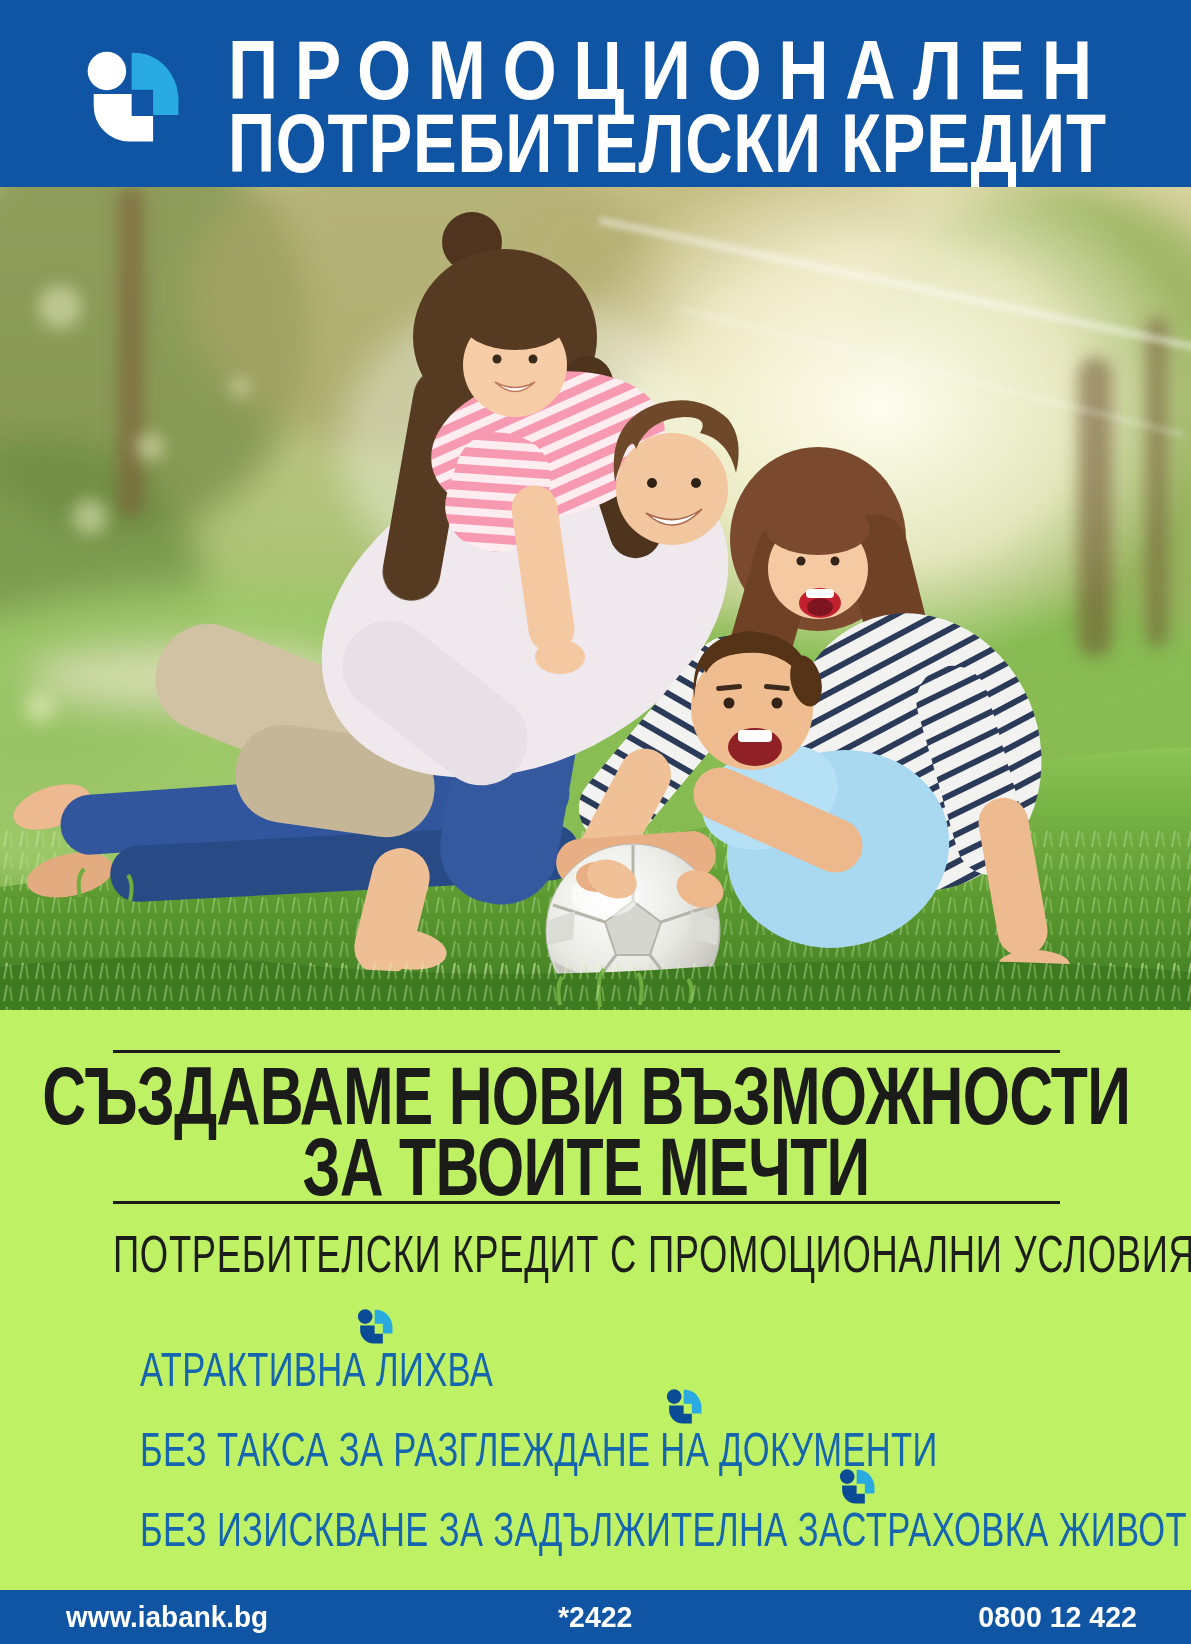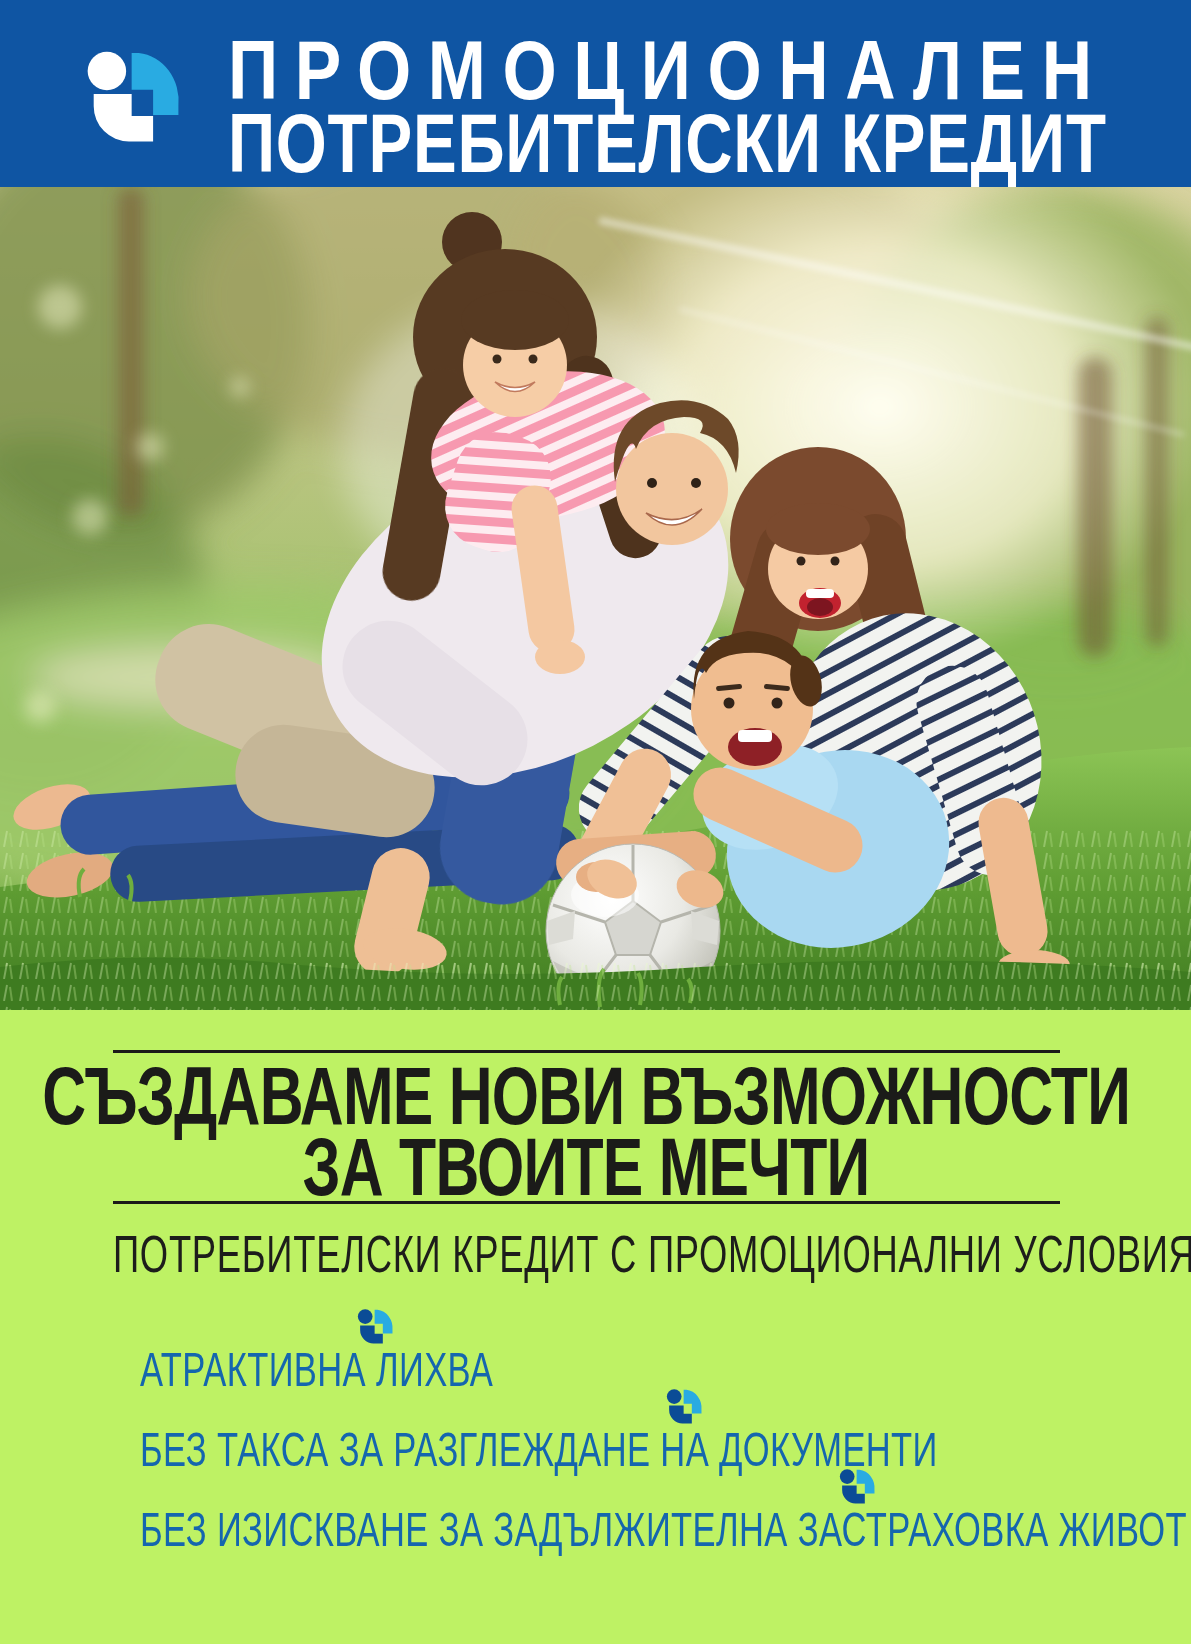--- a/index.html
+++ b/index.html
@@ -291,14 +291,25 @@
 
   <div class="bullet bullet3">
     <svg viewBox="0 0 100 100" aria-hidden="true">
       <circle class="logo-head-b" cx="29" cy="30" r="17.5"></circle>
       <path class="logo-quarter" d="M51.5,13.6 H58 A40,44 0 0 1 94,62 L94,70 H71 V47 H51.5 Z"></path>
       <path class="logo-bottom-b" d="M17,51 H51.5 V71 H71 V94 H49 A32,32 0 0 1 17,62 Z"></path>
     </svg>
     <span class="bullet-label">БЕЗ ИЗИСКВАНЕ ЗА ЗАДЪЛЖИТЕЛНА ЗАСТРАХОВКА ЖИВОТ</span>
   </div>
 
+  <div class="footer">
+    <div class="item footer-site">
+      <span class="cond">www.iabank.bg</span>
+    </div>
+    <div class="item footer-center">
+      <span class="cond">*2422</span>
+    </div>
+    <div class="item footer-phone">
+      <span class="cond">0800 12 422</span>
+    </div>
+  </div>
 
 </div>
 
 </body></html>

